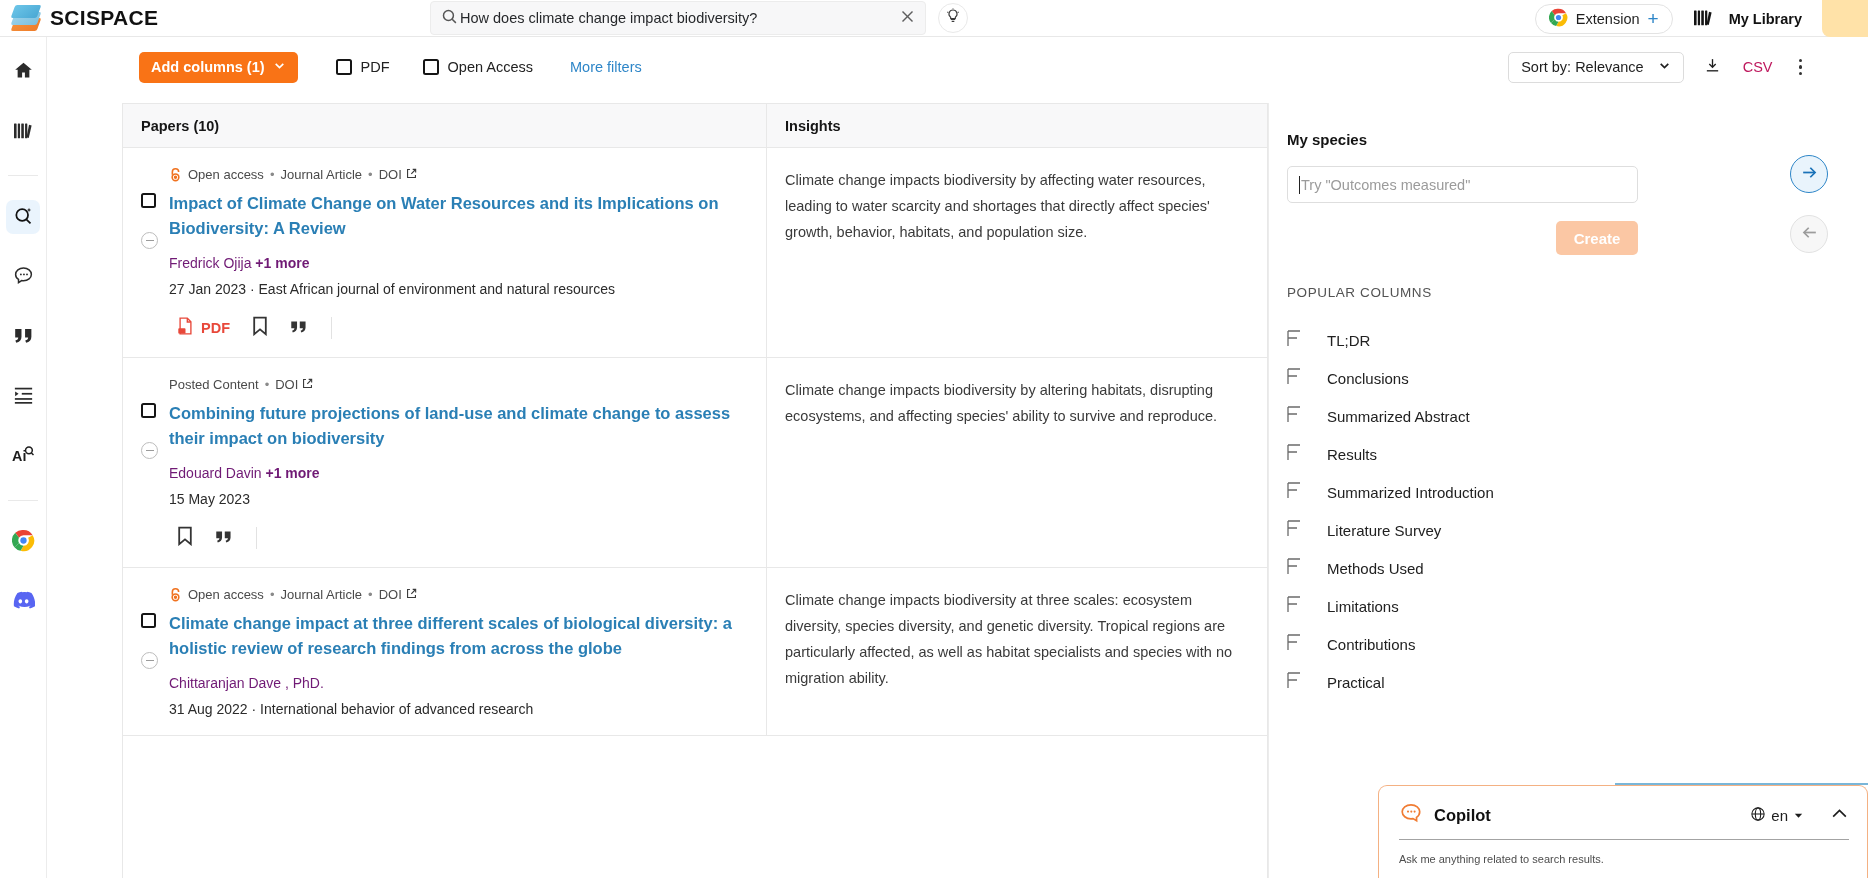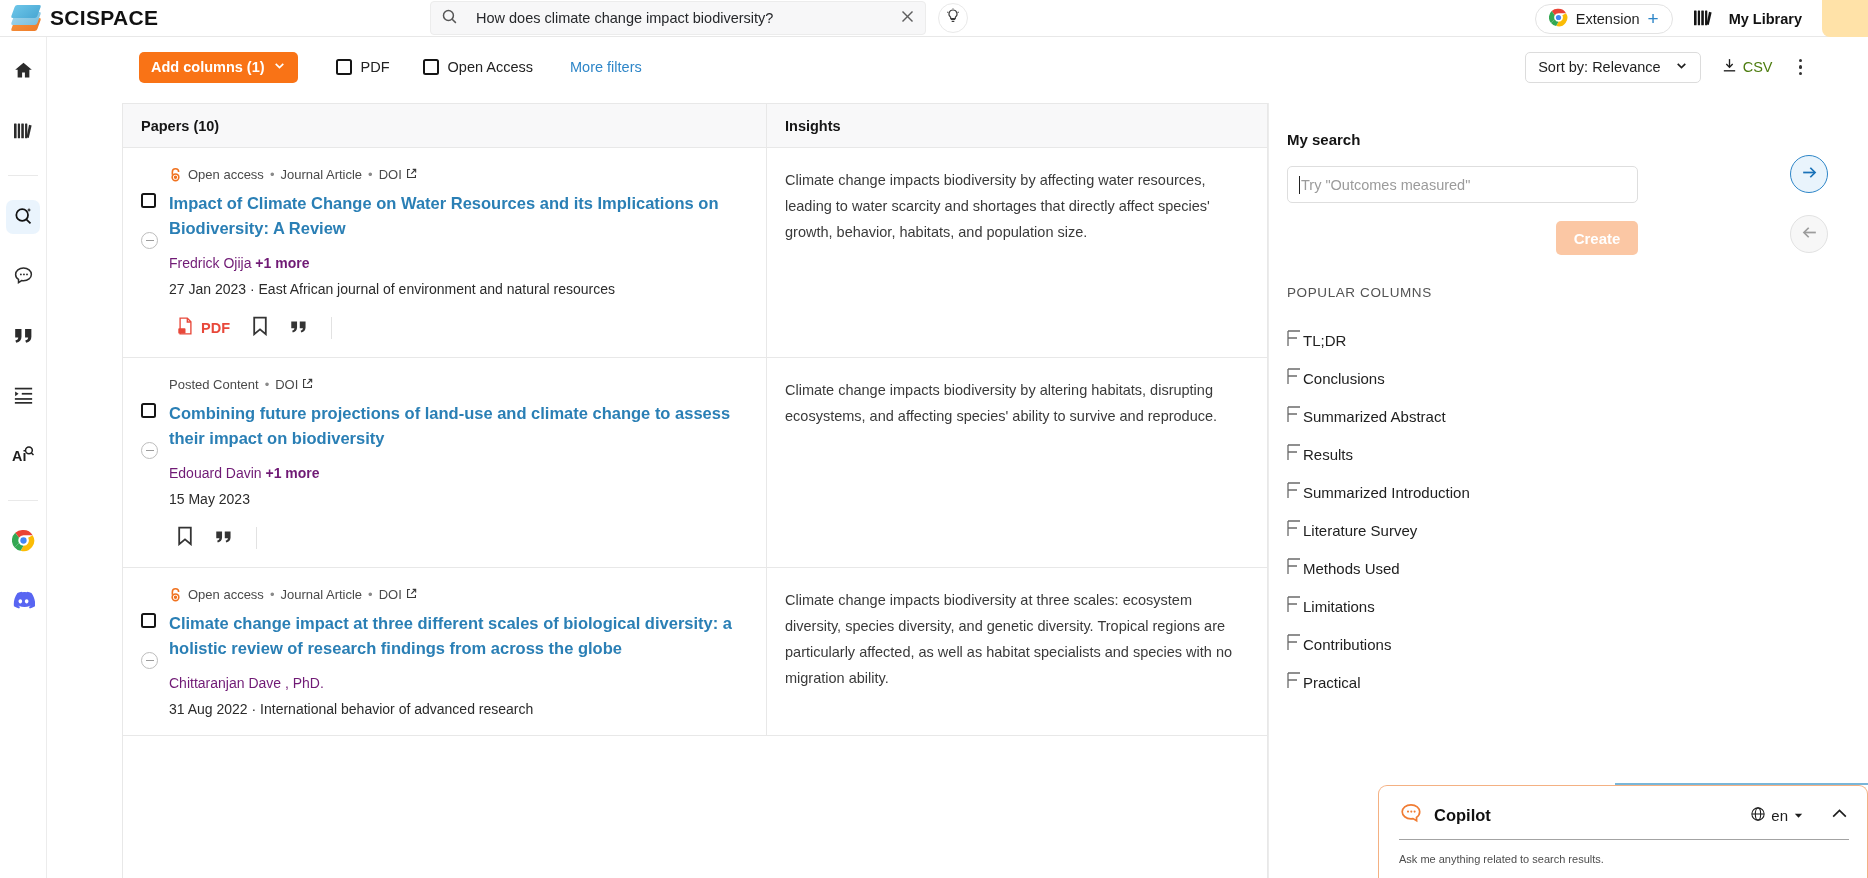--- a/index.html
+++ b/index.html
@@ -27,21 +27,21 @@
   }
   .brand-logo .lay.bot { top: 15px; background: linear-gradient(135deg,#f5923e,#ef7d2a); }
   .brand-logo .lay.mid { top: 9px; background: linear-gradient(135deg,#9fd3ea,#7bc0df); }
   .brand-logo .lay.top { top: 2px; background: linear-gradient(135deg,#6cc5e8,#4aa8d4); }
   .brand-name { font-size: 21px; font-weight: 700; letter-spacing: .3px; color: #111; }
 
   .searchwrap {
     position: absolute; left: 430px; top: 1px;
     width: 496px; height: 34px;
     background: #f7f7f8; border: 1px solid #ececec; border-radius: 4px;
-    display: flex; align-items: center; padding: 0 10px; gap: 18px;
+    display: flex; align-items: center; padding: 0 10px; gap: 2px;
   }
   .searchwrap .q { flex: 1; font-size: 14.5px; color: #26282b; }
   .sq-icon, .x-icon { flex: none; opacity: .85; }
   .bulb-btn {
     position: absolute; left: 938px; top: 3px;
     width: 30px; height: 30px; border-radius: 50%;
     border: 1px solid #e9e9e9; background: #fff;
     display: flex; align-items: center; justify-content: center;
   }
   .hdr-right {
@@ -94,21 +94,21 @@
   .morefilters { font-size: 14.5px; color: #2e86c8; }
   .tb-right {
     margin-left: auto; display: flex; align-items: center; gap: 20px; padding-right: 60px;
   }
   .sortby {
     height: 31px; padding: 0 12px; background: #fff;
     border: 1px solid #dcdcdc; border-radius: 5px;
     display: flex; align-items: center; gap: 14px;
     font-size: 14.5px; color: #1f1f1f;
   }
-  .csv { display: flex; align-items: center; gap: 5px; font-size: 14.5px; color: #4d7c0f; }
+  .csv { display: flex; align-items: center; gap: 22px; font-size: 14.5px; color: #be185d; }
   .kebab { display: flex; flex-direction: column; gap: 3px; padding: 0 6px; }
   .kebab i { width: 3.5px; height: 3.5px; border-radius: 50%; background: #333; display: block; }
 
   
   .results {
     position: absolute; left: 122px; top: 103px;
     width: 1146px; height: 775px;
     border: 1px solid #e8e8e8; border-bottom: none;
     background: #fff; overflow: hidden;
   }
@@ -160,21 +160,21 @@
   }
   .colinput .caret { width: 1px; height: 18px; background: #222; margin-right: 1px; }
   .createbtn {
     width: 82px; height: 34px; margin: 18px 0 0 269px;
     background: #fbc7a4; border: none; border-radius: 5px;
     color: #fff; font-size: 15px; font-weight: 600;
     font-family: "Liberation Sans", sans-serif;
   }
   .popcols { font-size: 13.5px; letter-spacing: .6px; color: #535353; margin: 30px 0 0 0; }
   .collist { margin-top: 21px; }
-  .colitem { display: flex; align-items: center; gap: 2px; height: 38px; font-size: 15px; color: #212121; }
+  .colitem { display: flex; align-items: center; gap: 26px; height: 38px; font-size: 15px; color: #212121; }
 
   .navbtns { position: absolute; left: 1790px; top: 155px; }
   .navbtn { width: 38px; height: 38px; border-radius: 50%; display: flex; align-items: center; justify-content: center; }
   .navbtn.fwd { border: 1.6px solid #2e86c8; background: #e9f4fc; color: #1a72b8; margin-bottom: 22px; }
   .navbtn.back { border: 1.4px solid #e2e2e2; background: #f7f7f7; color: #9c9c9c; }
 
   
   .copilot {
     position: absolute; left: 1378px; top: 785px;
     width: 490px; height: 93px;
@@ -594,21 +594,21 @@
           <span>International behavior of advanced research</span>
         </div>
       </div>
       <div class="cell-ins">
         <div class="instext">Climate change impacts biodiversity at three scales: ecosystem diversity, species diversity, and genetic diversity. Tropical regions are particularly affected, as well as habitat specialists and species with no migration ability.</div>
       </div>
     </div>
   </div>
 
   <div class="rpanel">
-    <div class="mycols">My search</div>
+    <div class="mycols">My species</div>
     <div class="colinput">
       <span class="caret"></span>
       <span>Try "Outcomes measured"</span>
     </div>
     <button class="createbtn">Create</button>
     <div class="popcols">POPULAR COLUMNS</div>
 
     <div class="collist">
       <div class="colitem">
         <span><svg width="14" height="17" viewBox="0 0 14 17" fill="none" stroke="#6b6b6b" stroke-width="1.3">

